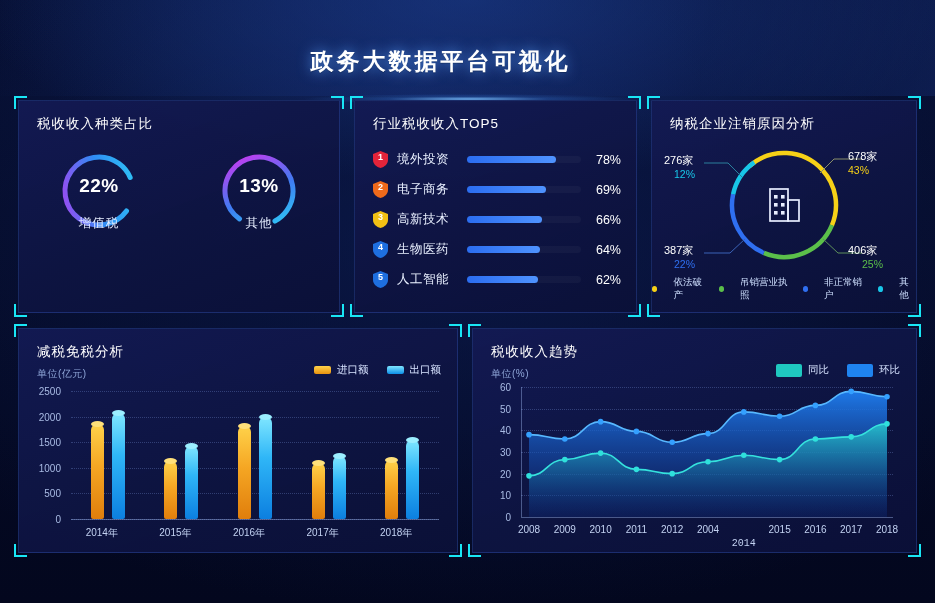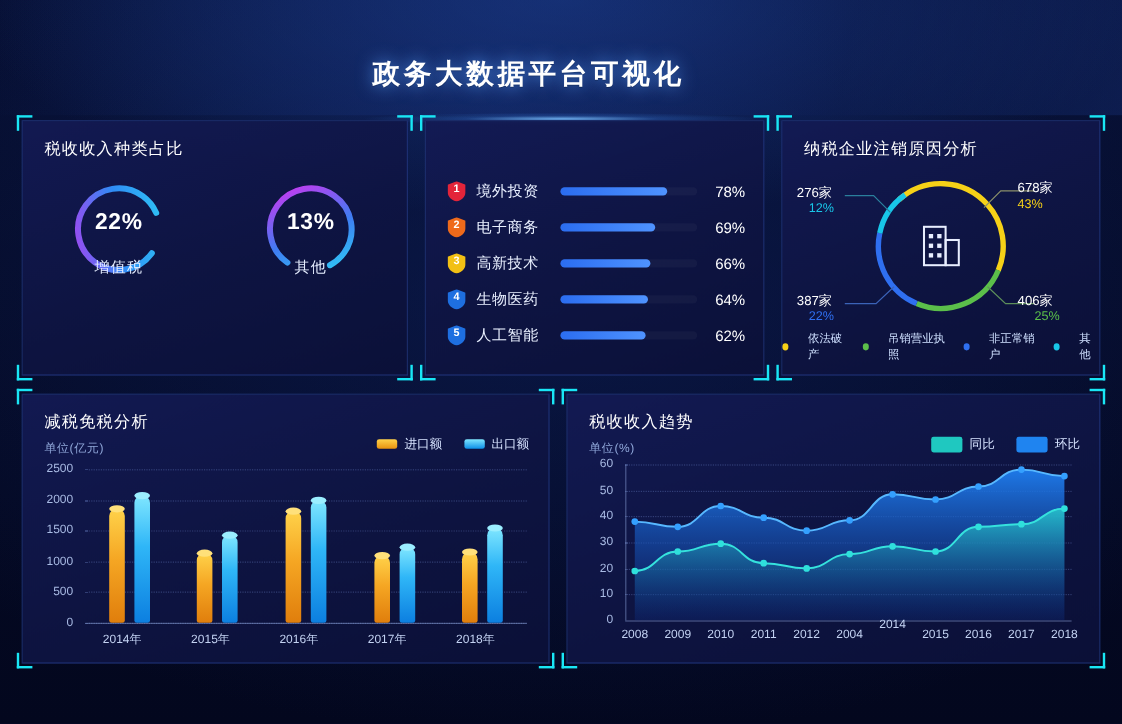--- a/index.html
+++ b/index.html
@@ -145,20 +145,21 @@
         <div class="lab">其他</div>
       </div>
     </div>
   </div>
 
   <div class="panel" id="p2">
     <i class="c tl"></i>
     <i class="c tr"></i>
     <i class="c bl"></i>
     <i class="c br"></i>
+    <div class="ptitle">行业税收收入TOP5</div>
     <div class="rank" id="rank-list">
         <div class="rrow">
           <span class="shield">
             <svg width="15" height="17" viewBox="0 0 15 17">
               <path d="M7.5 0 L15 3 V9 C15 13 11.5 16 7.5 17 C3.5 16 0 13 0 9 V3 Z" fill="#e3243a"></path>
             </svg>
             <span>1</span>
           </span>
           <span class="rname">境外投资</span>
           <span class="rbarwrap">
@@ -430,20 +431,20 @@
           <circle cx="294.40000000000003" cy="52" r="2.8" fill="#2fe0dc"></circle>
           <circle cx="330.2" cy="49.83333333333333" r="2.8" fill="#2fe0dc"></circle>
           <circle cx="366" cy="36.83333333333333" r="2.8" fill="#2fe0dc"></circle>
         </svg>
         <div class="xtick" style="left: 8px; top: 137px;">2008</div>
         <div class="xtick" style="left: 43.8px; top: 137px;">2009</div>
         <div class="xtick" style="left: 79.6px; top: 137px;">2010</div>
         <div class="xtick" style="left: 115.4px; top: 137px;">2011</div>
         <div class="xtick" style="left: 151.2px; top: 137px;">2012</div>
         <div class="xtick" style="left: 187px; top: 137px;">2004</div>
-        <div class="xtick" style="left: 222.8px; top: 128px;">2014</div>
+        <div class="xtick" style="left: 222.8px; top: 151px; font-family: Liberation Mono, monospace;">2014</div>
         <div class="xtick" style="left: 258.6px; top: 137px;">2015</div>
         <div class="xtick" style="left: 294.4px; top: 137px;">2016</div>
         <div class="xtick" style="left: 330.2px; top: 137px;">2017</div>
         <div class="xtick" style="left: 366px; top: 137px;">2018</div>
       </div>
   </div>
 </div>
 
 </body></html>

